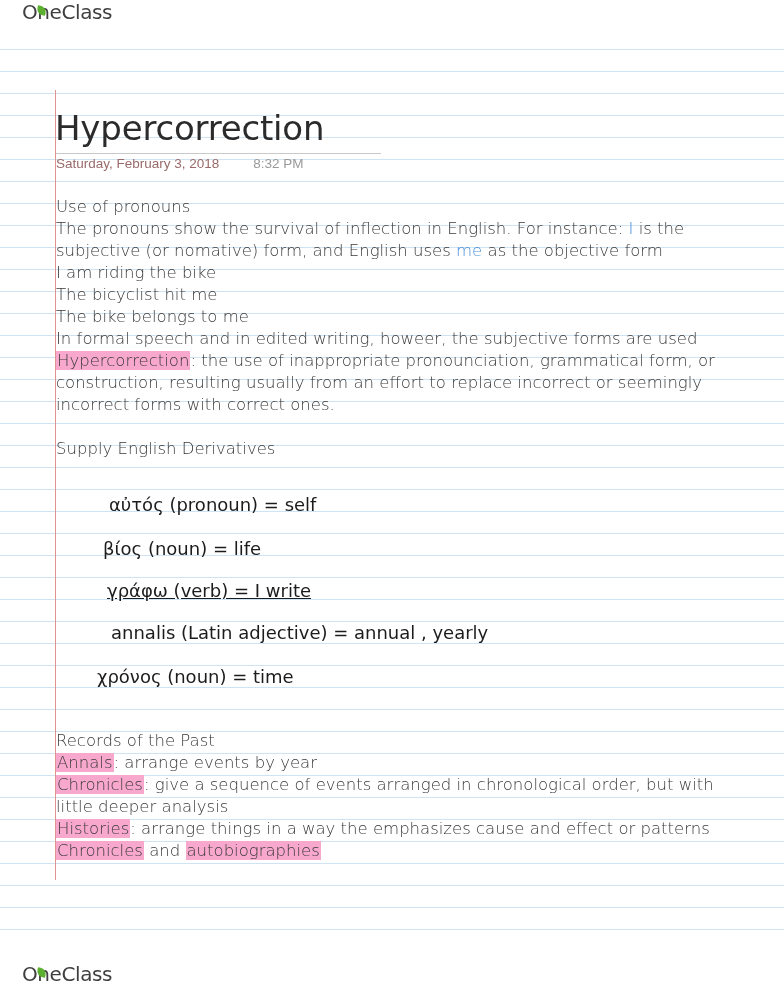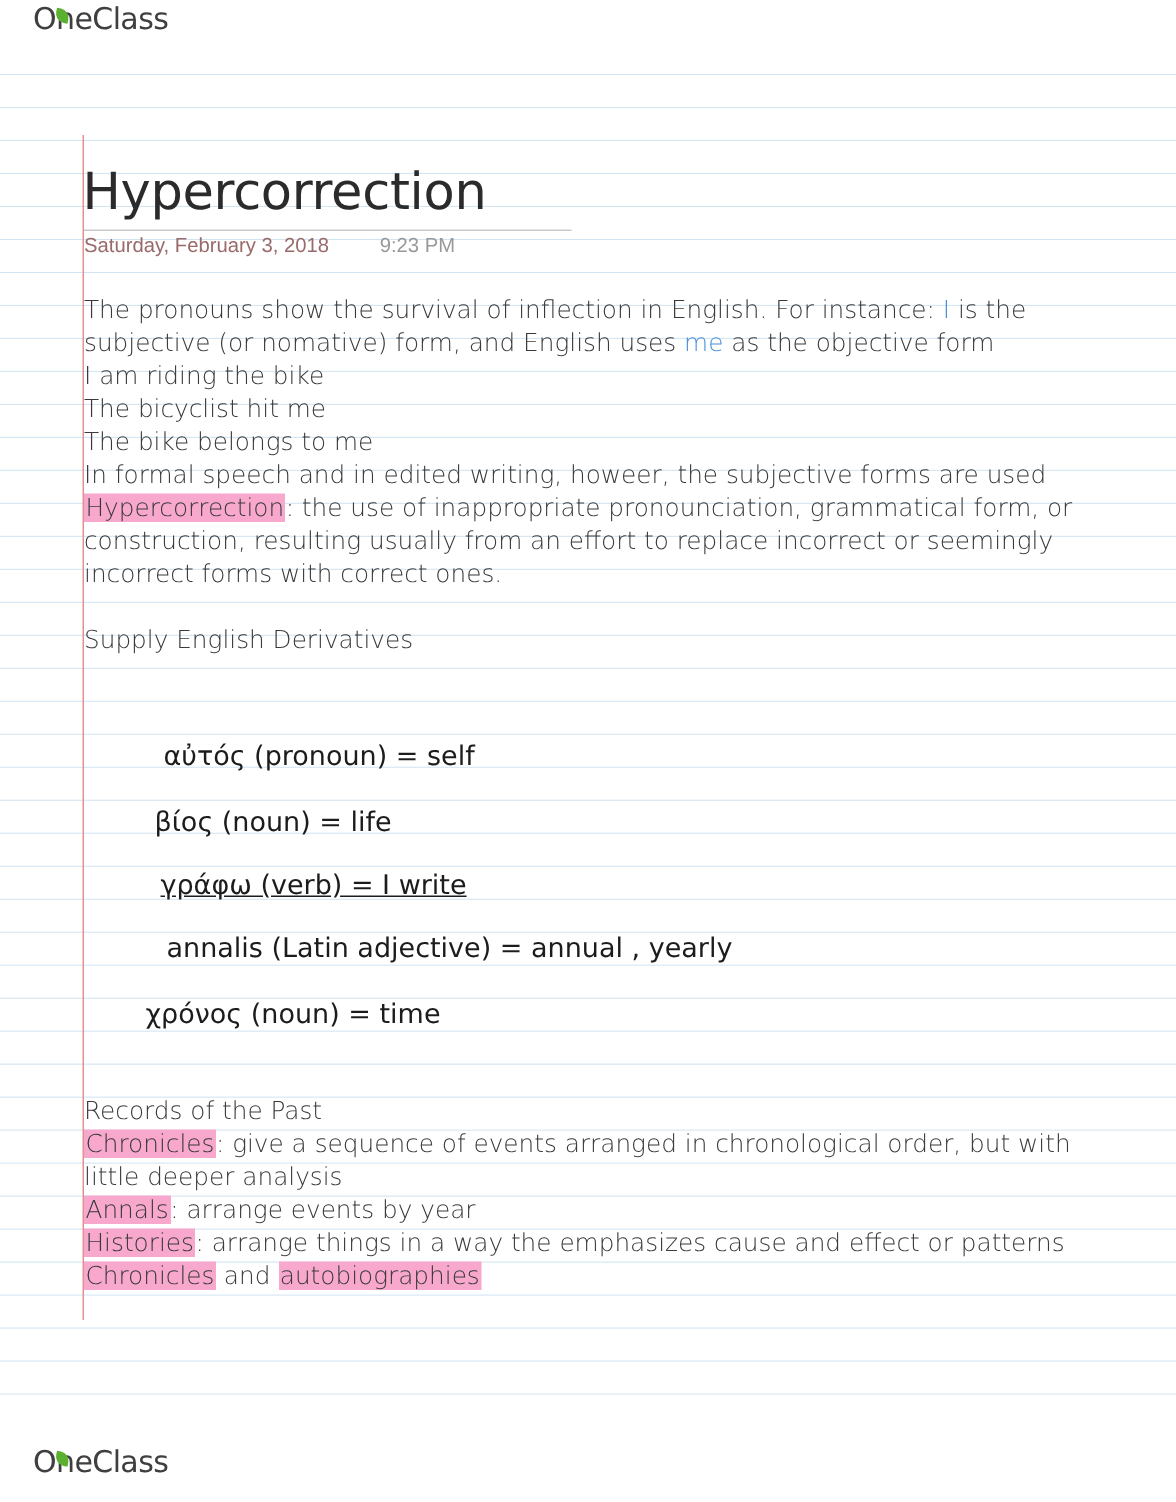--- a/index.html
+++ b/index.html
@@ -181,24 +181,25 @@
   <span class="leaf"></span>
   <span>OneClass</span>
 </div>
 
 <div class="page">
 
   <div class="title">Hypercorrection</div>
   <div class="title-rule"></div>
   <div class="meta">
     <span class="date">Saturday, February 3, 2018</span>
-    <span class="time">9:23 PM</span>
+    <span class="time">8:32 PM</span>
   </div>
 
   <div class="body-text">
+    <p class="lvl1">Use of pronouns</p>
 
     <p class="lvl2">
       <span>The pronouns show the survival of inflection in English. For instance: </span><span class="blue">I</span><span> is the subjective (or nomative) form, and English uses </span><span class="blue">me</span><span> as the objective form</span>
     </p>
 
     <p class="lvl3">I am riding the bike</p>
     <p class="lvl3">The bicyclist hit me</p>
     <p class="lvl3">The bike belongs to me</p>
     <p class="lvl2">In formal speech and in edited writing, howeer, the subjective forms are used</p>
 
@@ -216,25 +217,25 @@
     <div class="hand-line hand2">βίος  (noun) = life</div>
     <div class="hand-line hand3">γράφω  (verb) = I write</div>
     <div class="hand-line hand5">χρόνος  (noun) = time</div>
     <div class="hand-line hand4">annalis (Latin adjective) = annual , yearly</div>
   </div>
 
   <div class="body-text" style="top:714px;">
     <p class="lvl1">Records of the Past</p>
 
     <p class="lvl2">
+      <span class="hl-pink">Annals</span><span>: arrange events by year</span>
+    </p>
+
+    <p class="lvl2">
       <span class="hl-pink">Chronicles</span><span>: give a sequence of events arranged in chronological order, but with little deeper analysis</span>
-    </p>
-
-    <p class="lvl2">
-      <span class="hl-pink">Annals</span><span>: arrange events by year</span>
     </p>
 
     <p class="lvl2">
       <span class="hl-pink">Histories</span><span>: arrange things in a way the emphasizes cause and effect or patterns</span>
     </p>
 
     <p class="lvl2">
       <span class="hl-pink">Chronicles</span><span> and </span><span class="hl-pink">autobiographies</span>
     </p>
   </div>

